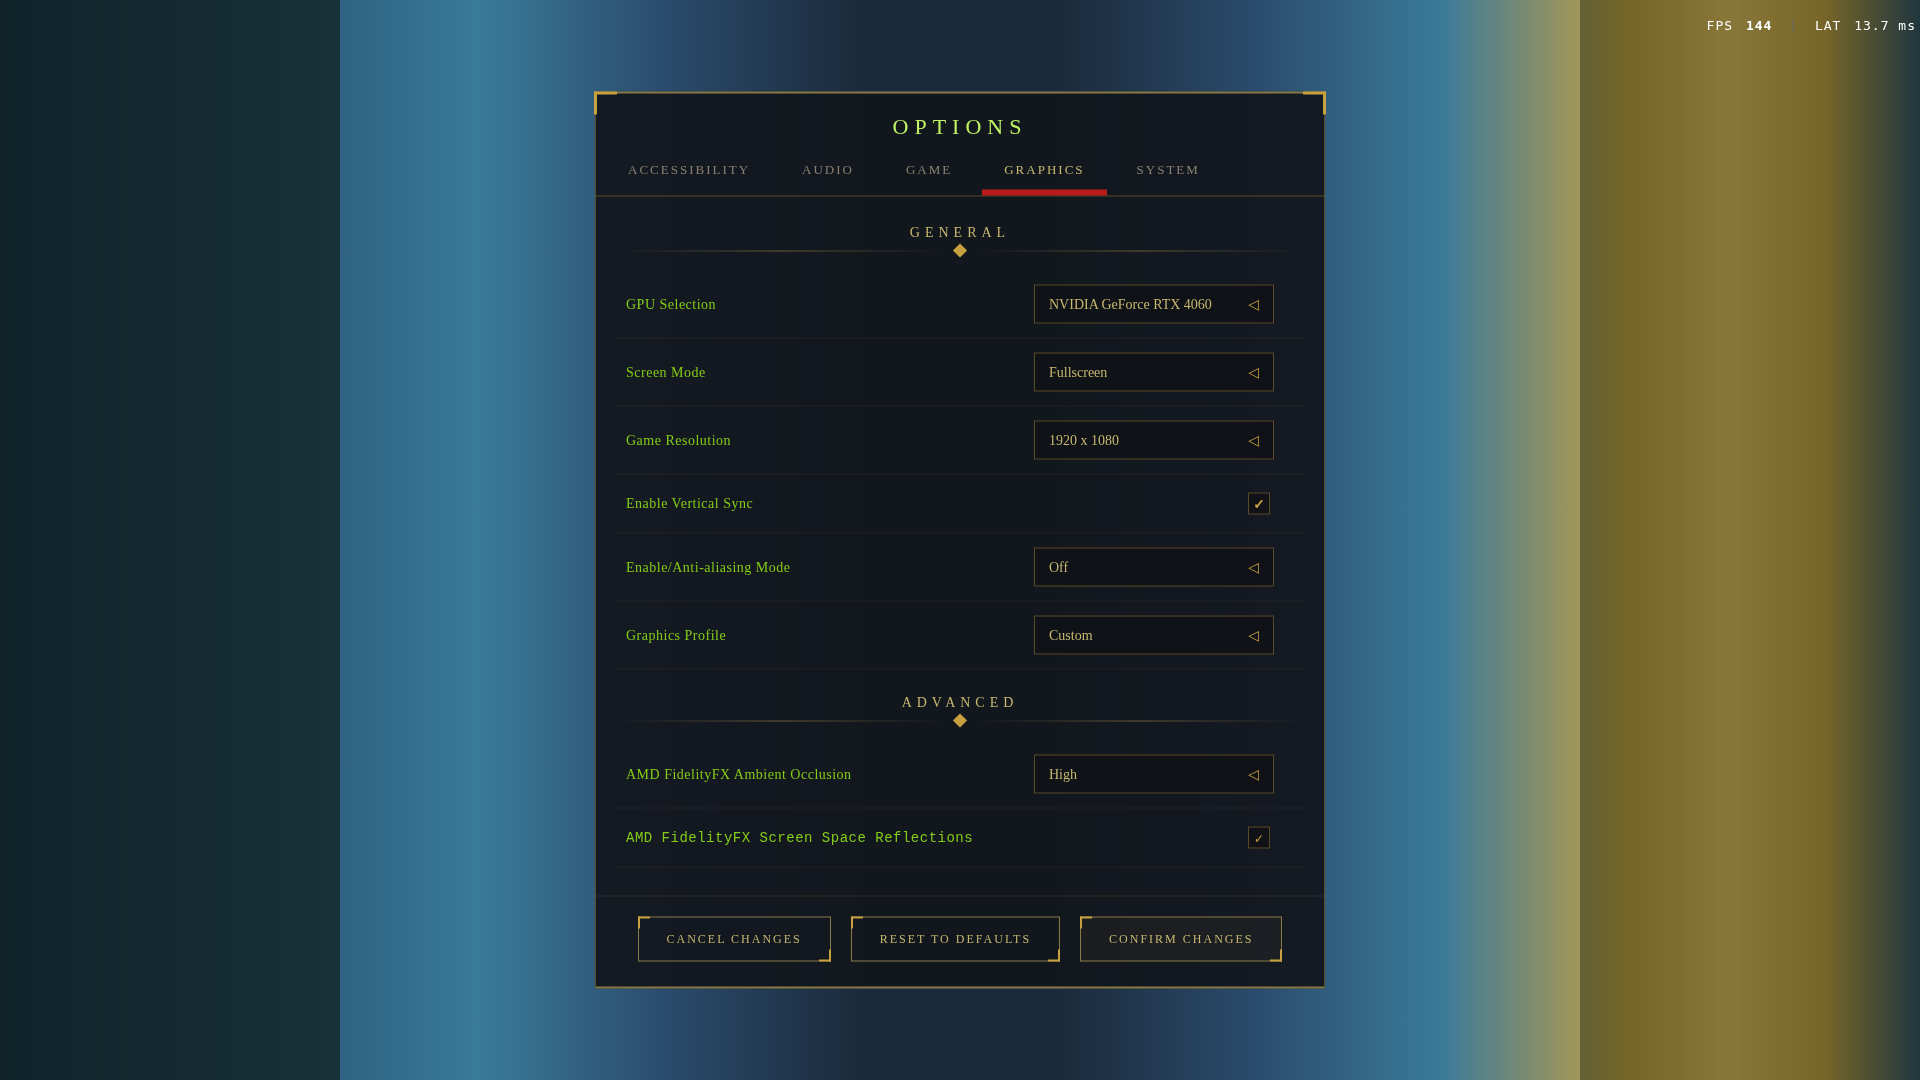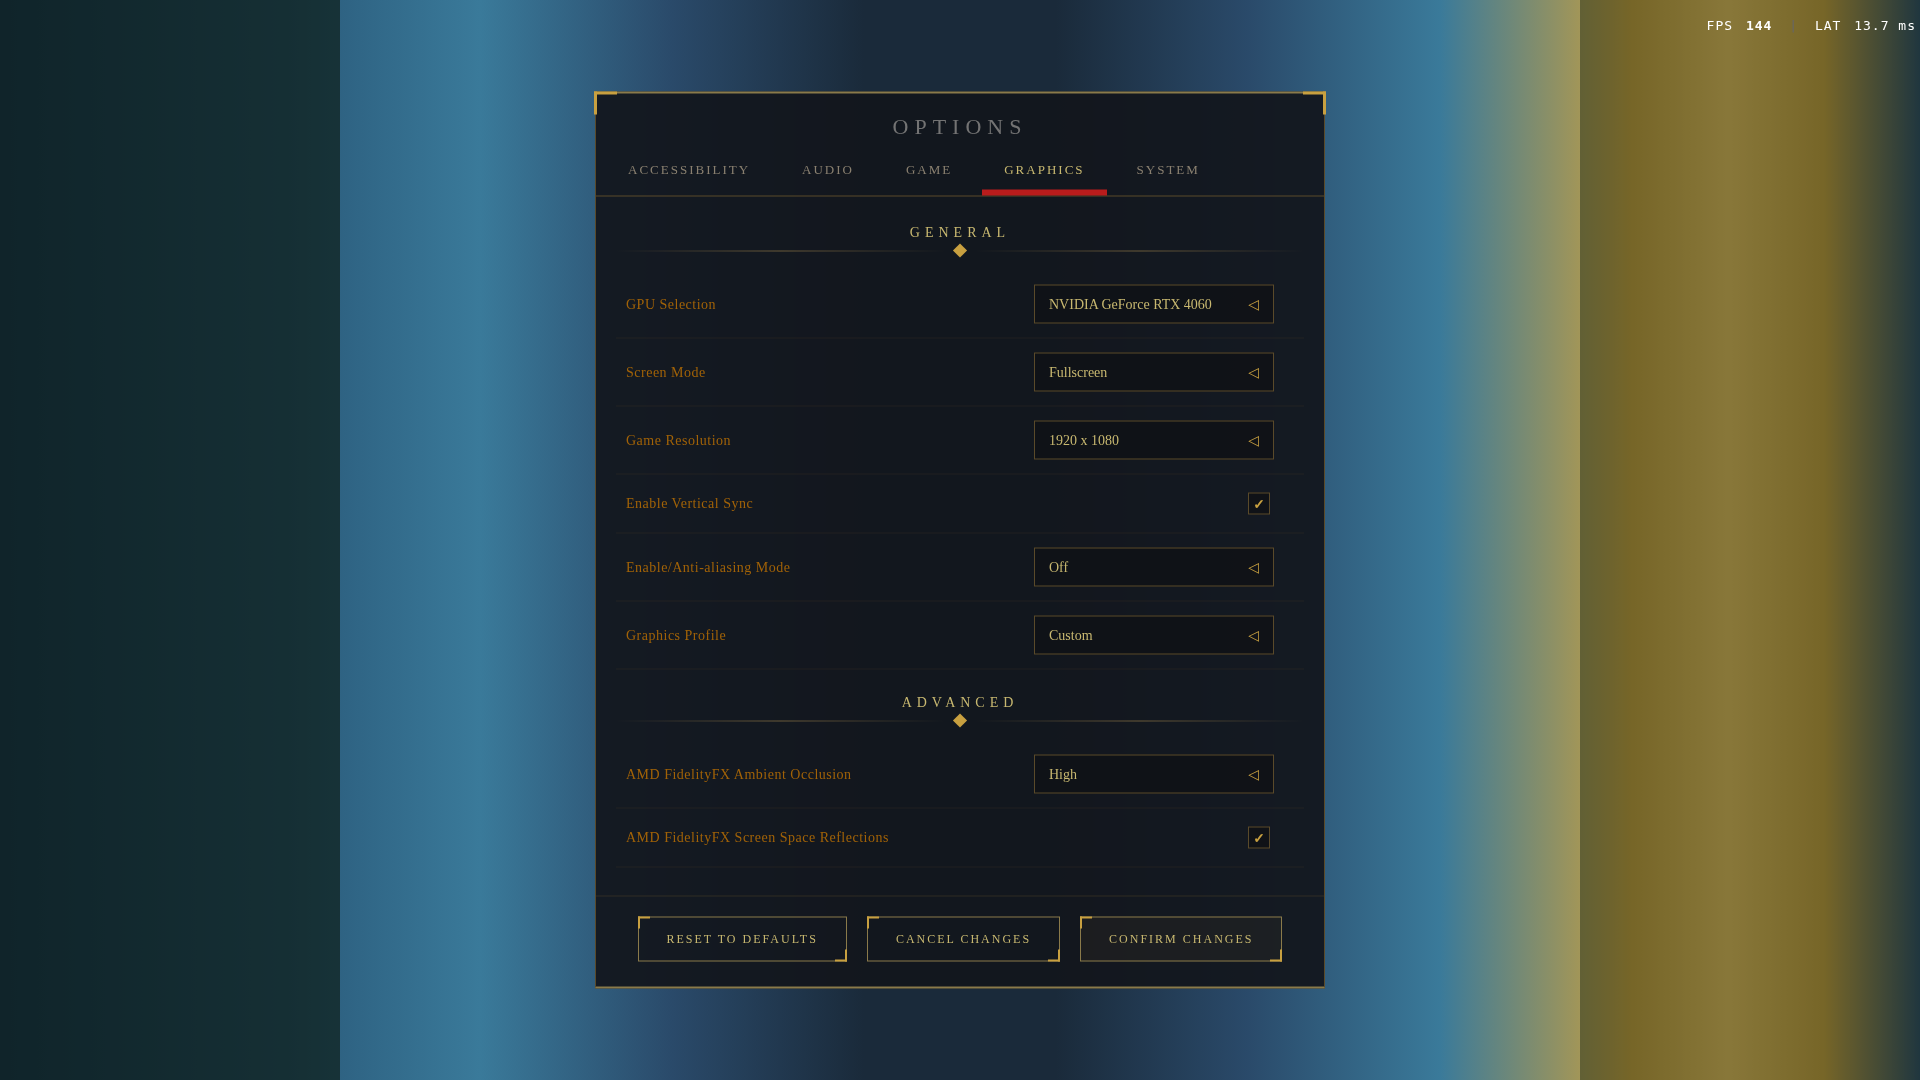--- a/index.html
+++ b/index.html
@@ -89,21 +89,21 @@
     .dialog::after {
       content: '';
       position: absolute;
       top: -2px; right: -2px;
       width: 20px; height: 20px;
       border-top: 3px solid #c8a040;
       border-right: 3px solid #c8a040;
     }
 
     .dialog-title {
-      color: #737373;
+      color: #bef264;
       font-size: 22px;
       letter-spacing: 6px;
       text-transform: uppercase;
       padding: 20px 0 10px;
       font-weight: normal;
     }
 
     
     .tabs {
       display: flex;
@@ -180,21 +180,21 @@
     
     .setting-row {
       display: flex;
       align-items: center;
       justify-content: space-between;
       padding: 14px 30px 14px 10px;
       border-bottom: 1px solid rgba(90,74,42,0.2);
     }
 
     .setting-label {
-      color: #a16207;
+      color: #84cc16;
       font-size: 14px;
       letter-spacing: 0.5px;
     }
 
     
     .dropdown {
       width: 240px;
       background: rgba(15, 18, 22, 0.9);
       border: 1px solid #5a4a2a;
       padding: 10px 14px;
@@ -401,34 +401,34 @@
     </div>
 
     <div class="setting-row">
       <span class="setting-label">AMD FidelityFX Ambient Occlusion</span>
       <div class="dropdown">
         <span class="dropdown-value">High</span>
         <span class="dropdown-arrow">◁</span>
       </div>
     </div>
 
-    <div class="setting-row" style="margin-bottom:20px;">
+    <div class="setting-row" style="margin-bottom:20px;font-family:Liberation Mono, monospace;">
       <span class="setting-label">AMD FidelityFX Screen Space Reflections</span>
       <div class="checkbox-container">
         <div class="checkbox checked"></div>
       </div>
     </div>
 
   </div>
 
   <div class="button-row">
     <button class="btn">
-      <span>RESET TO DEFAULTS</span>
+      <span>CANCEL CHANGES</span>
     </button>
     <button class="btn">
-      <span>CANCEL CHANGES</span>
+      <span>RESET TO DEFAULTS</span>
     </button>
     <button class="btn btn-confirm">
       <span>CONFIRM CHANGES</span>
     </button>
   </div>
 
 </div>
 
 </body></html>

